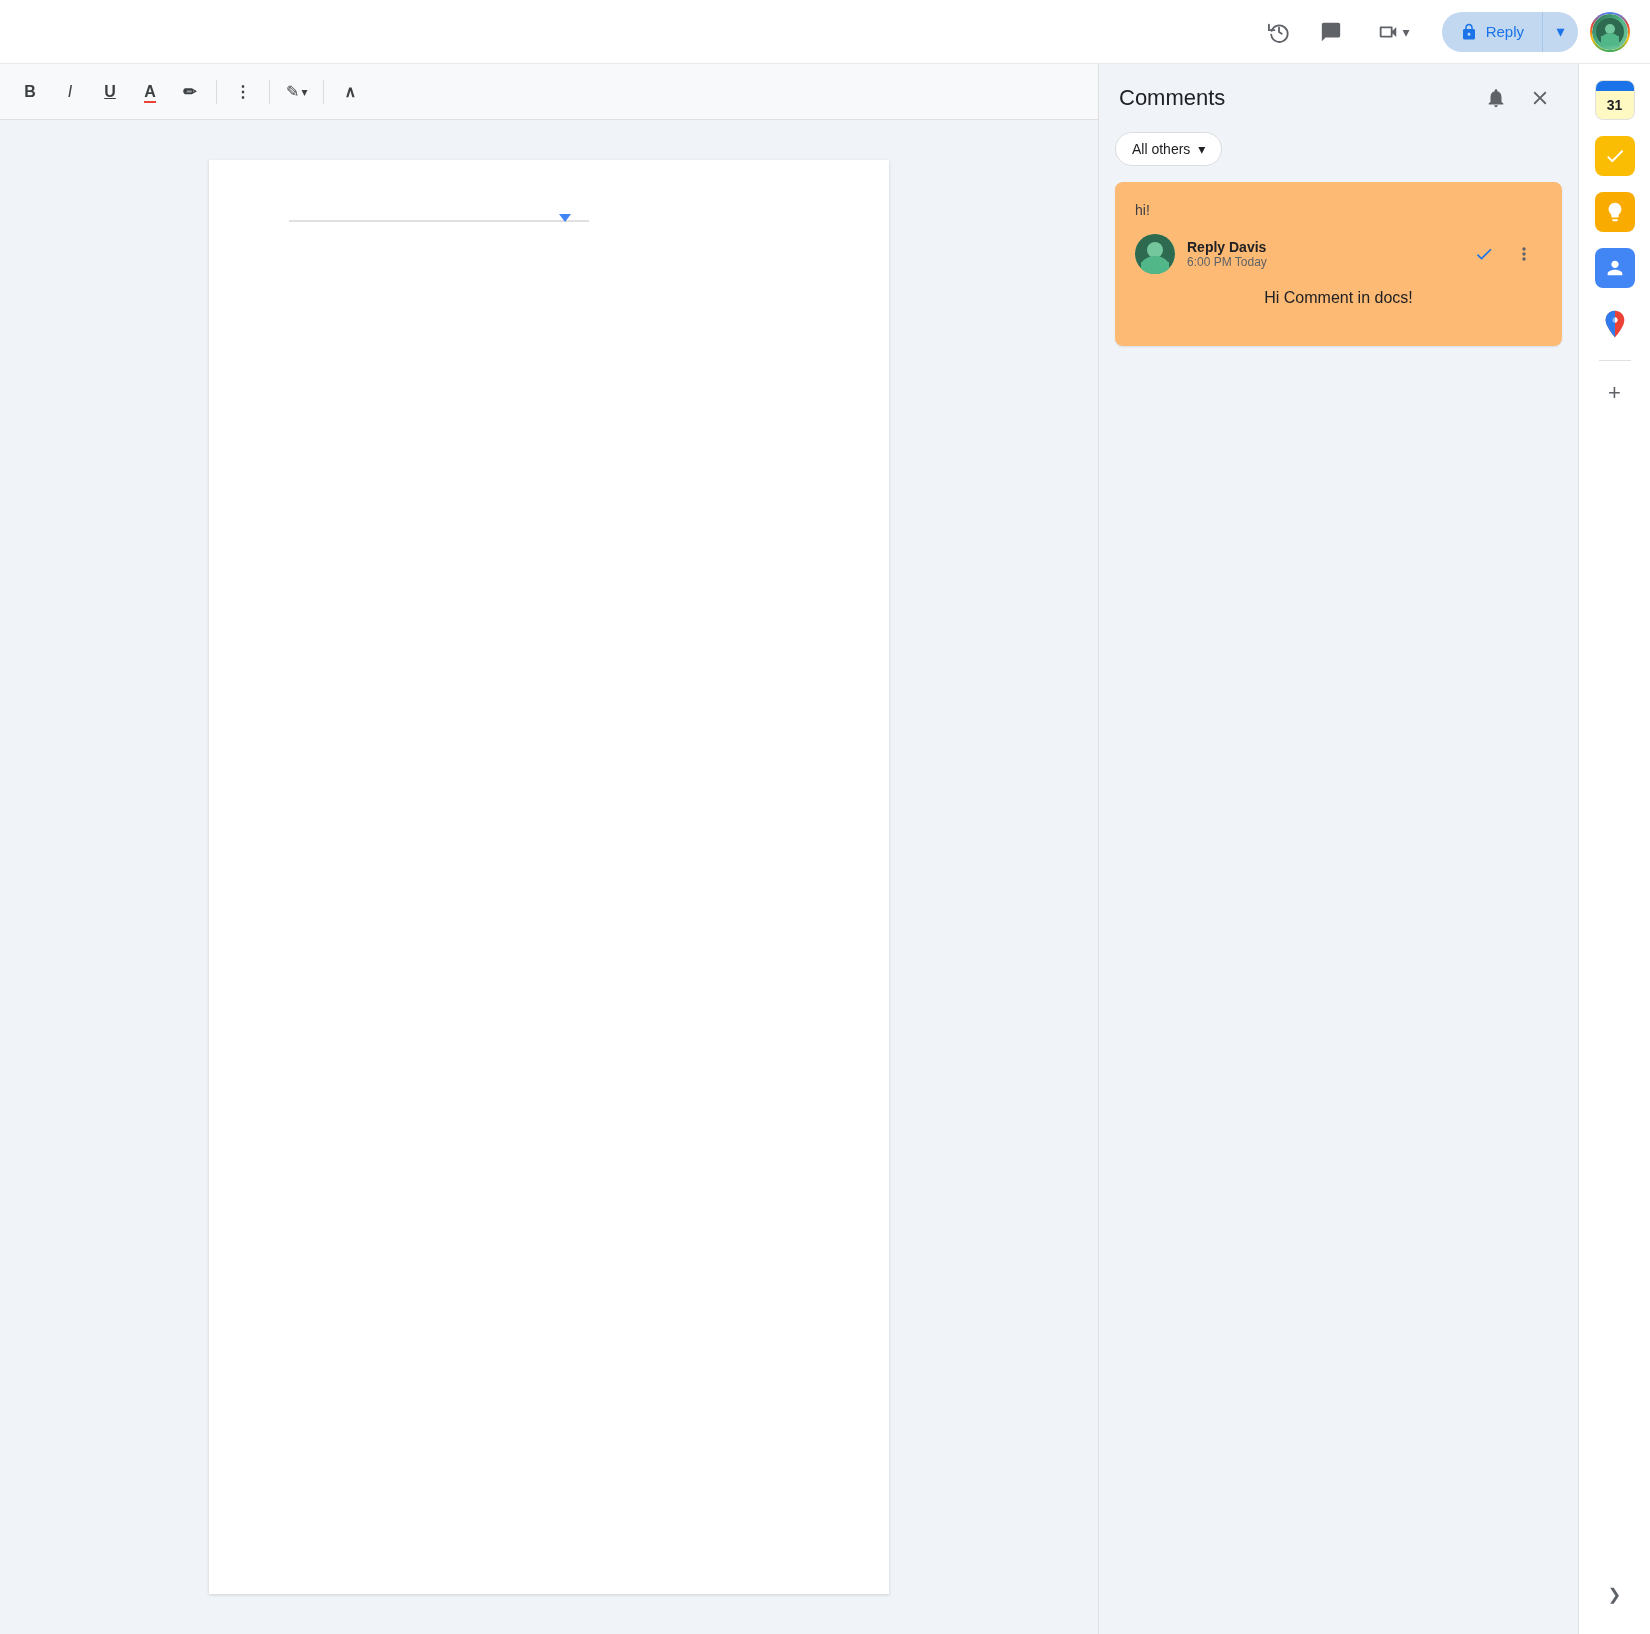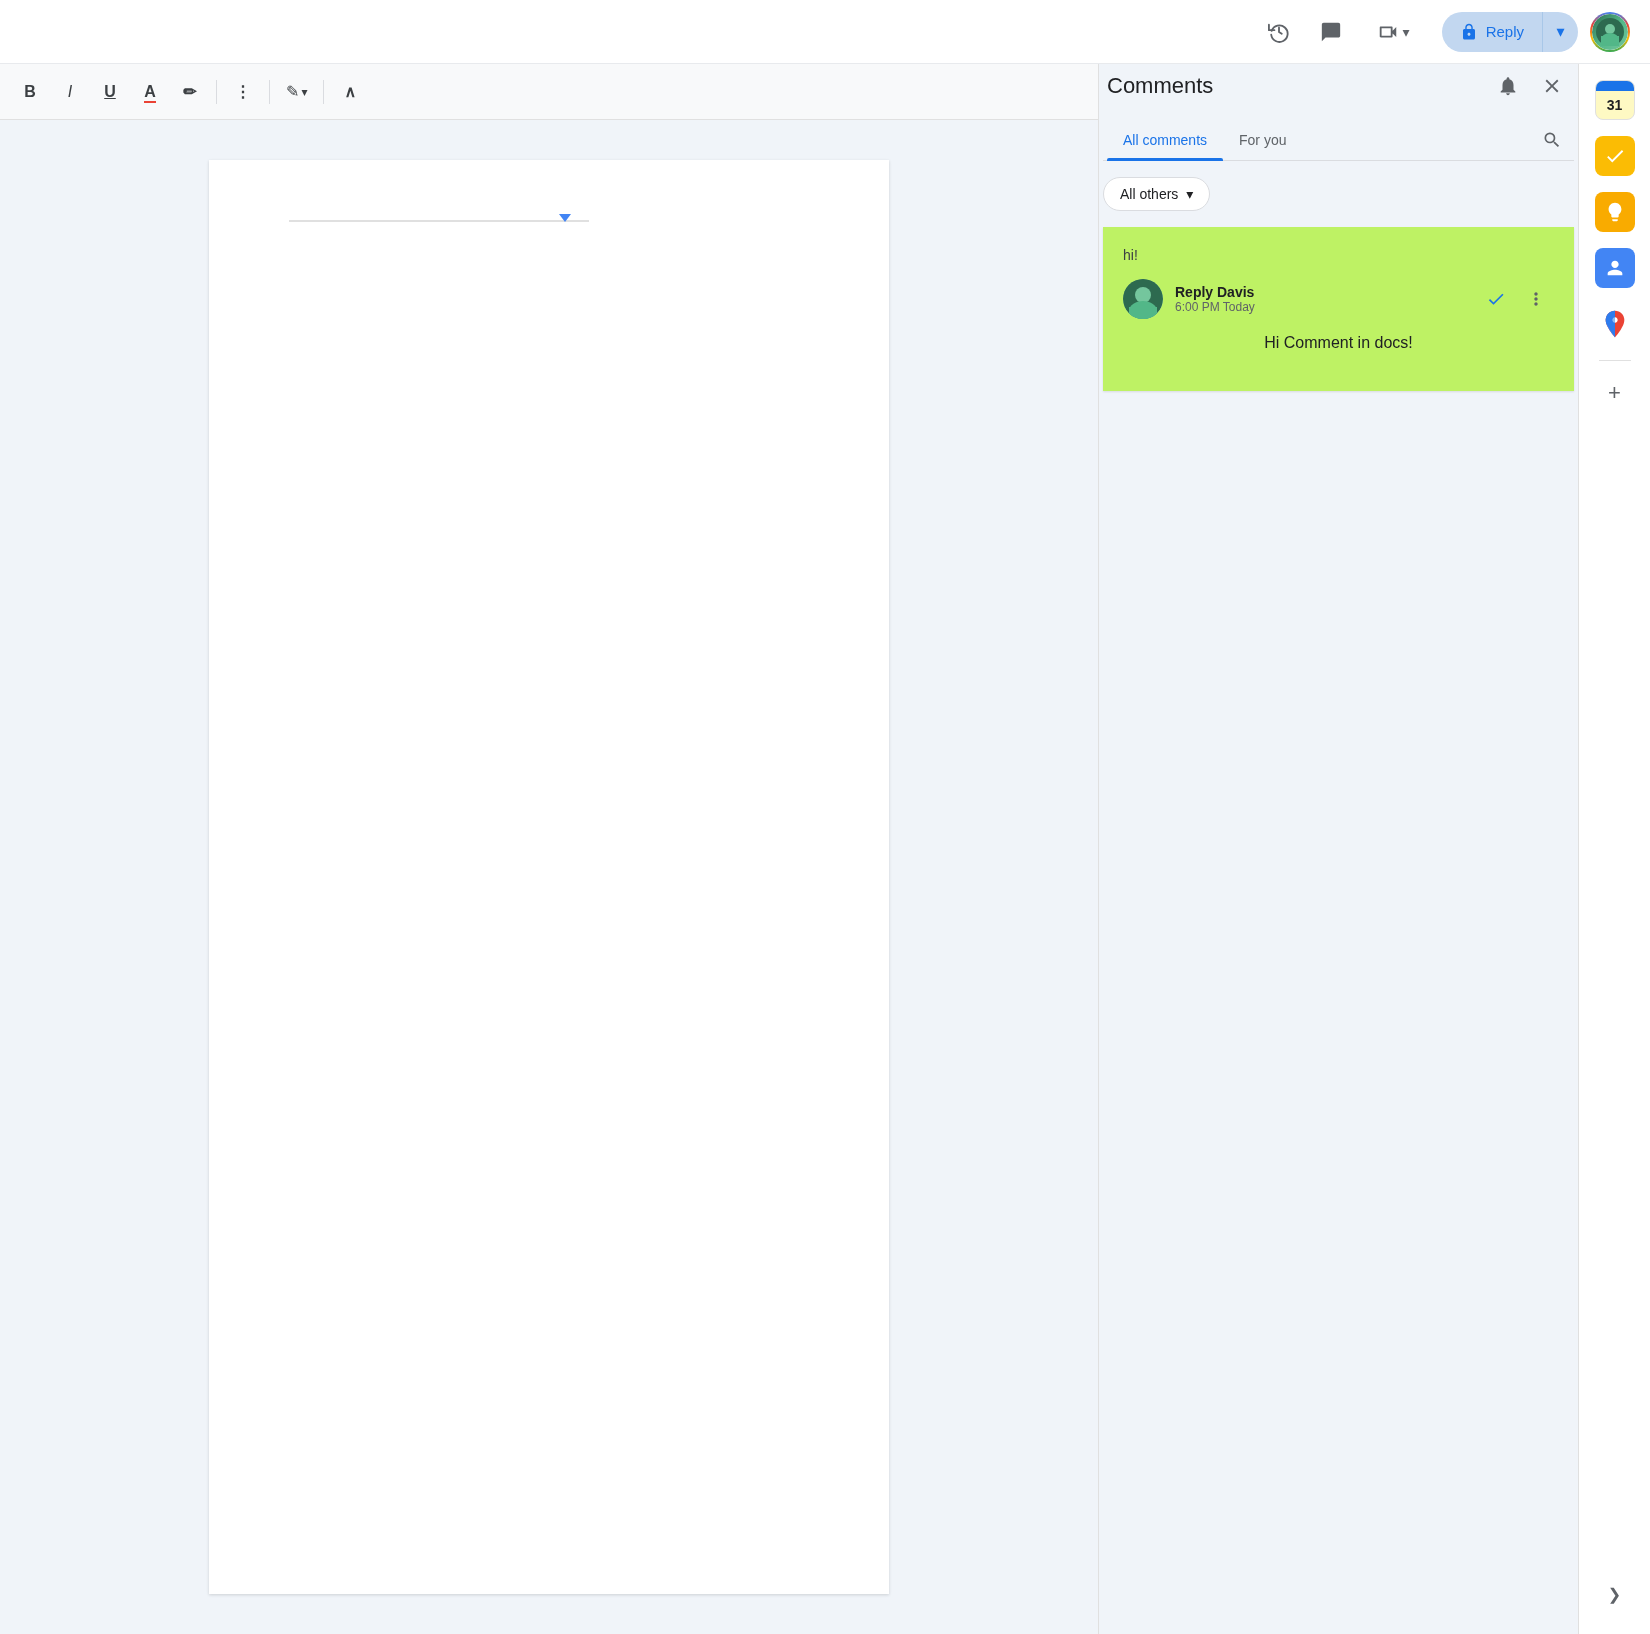--- a/index.html
+++ b/index.html
@@ -226,21 +226,21 @@
       border-top: 8px solid #4285f4;
     }
 
     
     .comments-panel {
       width: 480px;
       background: #f0f4f9;
       display: flex;
       flex-direction: column;
       border-left: 1px solid #e0e0e0;
-      padding: 4px;
+      padding: 16px;
     }
 
     .comments-header {
       display: flex;
       align-items: center;
       justify-content: space-between;
       margin-bottom: 16px;
       padding: 0 4px;
     }
 
@@ -329,22 +329,22 @@
       border-radius: 24px;
       background: white;
       cursor: pointer;
       font-size: 14px;
       color: #202124;
       font-weight: 500;
     }
 
     
     .comment-card {
-      background: #bef264;
-      border-radius: 0;
+      background: #fdba74;
+      border-radius: 8px;
       padding: 20px;
       box-shadow: 0 1px 2px rgba(0,0,0,0.1);
     }
 
     .comment-hi {
       font-size: 14px;
       color: #3c4043;
       margin-bottom: 16px;
       font-weight: 400;
     }
@@ -599,33 +599,20 @@
           </svg>
         </div>
         <div class="header-icon-btn" title="Close">
           <svg width="22" height="22" viewBox="0 0 24 24" fill="#5f6368">
             <path d="M19 6.41L17.59 5 12 10.59 6.41 5 5 6.41 10.59 12 5 17.59 6.41 19 12 13.41 17.59 19 19 17.59 13.41 12z"></path>
           </svg>
         </div>
       </div>
     </div>
 
-    <div class="tabs">
-      <div class="tab active">
-        <span>All comments</span>
-      </div>
-      <div class="tab">
-        <span>For you</span>
-      </div>
-      <div class="tab-search">
-        <svg width="20" height="20" viewBox="0 0 24 24" fill="#5f6368">
-          <path d="M15.5 14h-.79l-.28-.27A6.471 6.471 0 0 0 16 9.5 6.5 6.5 0 1 0 9.5 16c1.61 0 3.09-.59 4.23-1.57l.27.28v.79l5 4.99L20.49 19l-4.99-5zm-6 0C7.01 14 5 11.99 5 9.5S7.01 5 9.5 5 14 7.01 14 9.5 11.99 14 9.5 14z"></path>
-        </svg>
-      </div>
-    </div>
 
     <div class="filter-area">
       <button class="filter-btn">
         <span>All others</span>
         <span>▾</span>
       </button>
     </div>
 
     <div class="comment-card">
       <div class="comment-hi">hi!</div>

